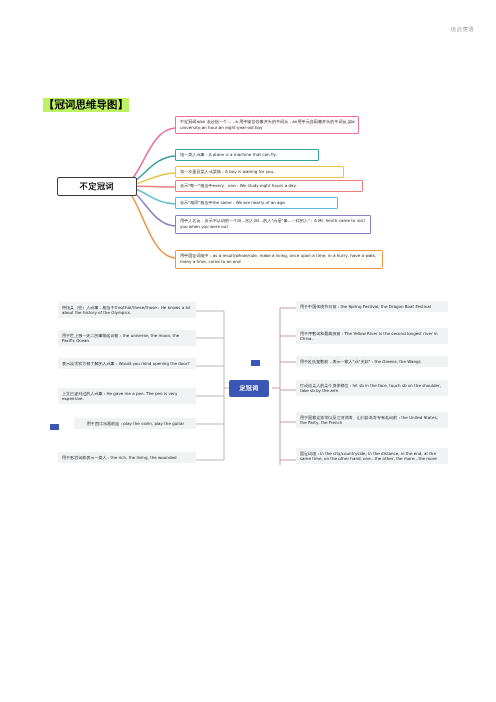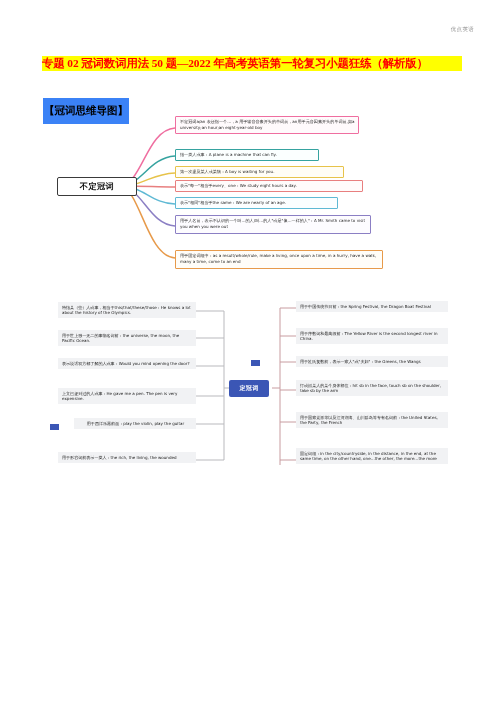--- a/index.html
+++ b/index.html
@@ -41,26 +41,26 @@
     line-height: 15px;
     white-space: nowrap;
     letter-spacing: -.1px;
     font-family: "Liberation Serif", serif;
   }
 
   
   .sec-heading {
     position: absolute;
     left: 43px; top: 98px;
-    background: #3b82f6;
+    background: #bef264;
     color: #000;
     font-weight: bold;
     font-size: 10.5px;
     line-height: 14px;
-    padding: 6px 1px;
+    padding: 0 1px;
     white-space: nowrap;
   }
 
   
   .map1 {
     position: absolute;
     left: 30px; top: 116px;
     width: 436px; height: 160px;
   }
   .map1 svg.links, .map2 svg.links {
@@ -145,21 +145,20 @@
     z-index: 7;
   }
 </style>
 </head>
 <body>
 
 <div class="page">
 
   <div class="watermark">优点英语</div>
 
-  <div class="doc-title">专题 02 冠词数词用法 50 题—2022 年高考英语第一轮复习小题狂练（解析版）</div>
 
   <div class="sec-heading">【冠词思维导图】</div>
 
   <div class="map1">
     <svg class="links" viewBox="0 0 436 160" preserveAspectRatio="none">
 
       <path d="M89,70 C112,70 116,14 145,12" fill="none" stroke="#ef6ea0" stroke-width="1.5"></path>
       <path d="M89,70 C112,70 118,42 145,40" fill="none" stroke="#36a3a0" stroke-width="1.5"></path>
       <path d="M89,70 C114,70 120,58 145,57" fill="none" stroke="#e7c34a" stroke-width="1.5"></path>
       <path d="M89,70 C118,70 124,71 145,71" fill="none" stroke="#e87f7f" stroke-width="1.5"></path>

